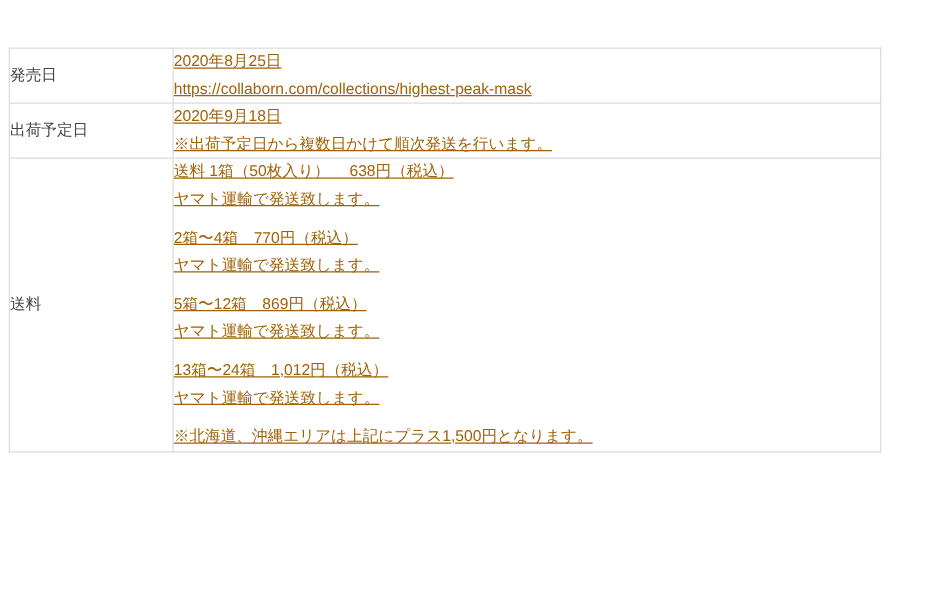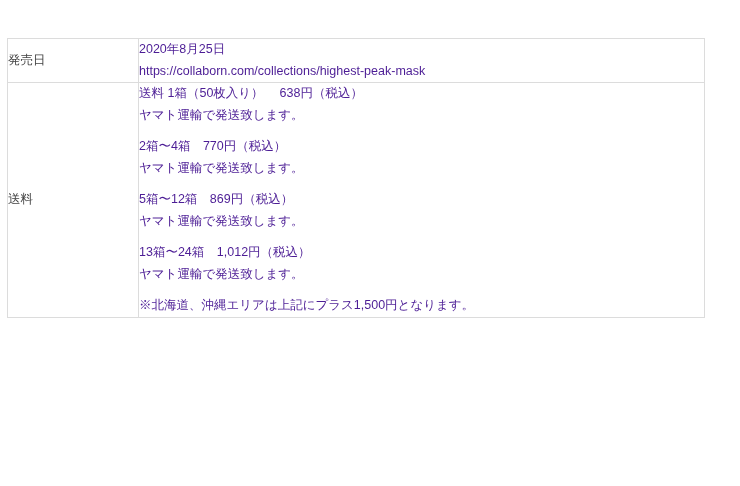--- a/index.html
+++ b/index.html
@@ -44,21 +44,22 @@
     padding: 12px 14px 12px 14px;
     font-size: 12.5px;
     color: #444444;
     line-height: 1.7;
   }
   .line {
     display: block;
     white-space: pre;
     font-size: 12.5px;
     line-height: 1.72;
-    color: #4c1d95;
+    color: #a16207;
+    text-decoration: underline;
   }
   .line.spacer {
     height: 10px;
     line-height: 10px;
   }
   td.tall {
     vertical-align: middle;
     margin-left: 22px;
   }
   .value-cell .line:first-child {
@@ -72,20 +73,27 @@
   <table class="info-table">
     <tbody>
       <tr>
         <td class="label-cell">発売日</td>
         <td class="value-cell">
           <span class="line">2020年8月25日</span>
           <span class="line">https://collaborn.com/collections/highest-peak-mask</span>
         </td>
       </tr>
       <tr>
+        <td class="label-cell">出荷予定日</td>
+        <td class="value-cell">
+          <span class="line">2020年9月18日</span>
+          <span class="line">※出荷予定日から複数日かけて順次発送を行います。</span>
+        </td>
+      </tr>
+      <tr>
         <td class="label-cell tall">送料</td>
         <td class="value-cell tall">
           <span class="line">送料 1箱（50枚入り）　 638円（税込）</span>
           <span class="line">ヤマト運輸で発送致します。</span>
           <span class="line spacer"></span>
           <span class="line">2箱〜4箱　770円（税込）</span>
           <span class="line">ヤマト運輸で発送致します。</span>
           <span class="line spacer"></span>
           <span class="line">5箱〜12箱　869円（税込）</span>
           <span class="line">ヤマト運輸で発送致します。</span>

